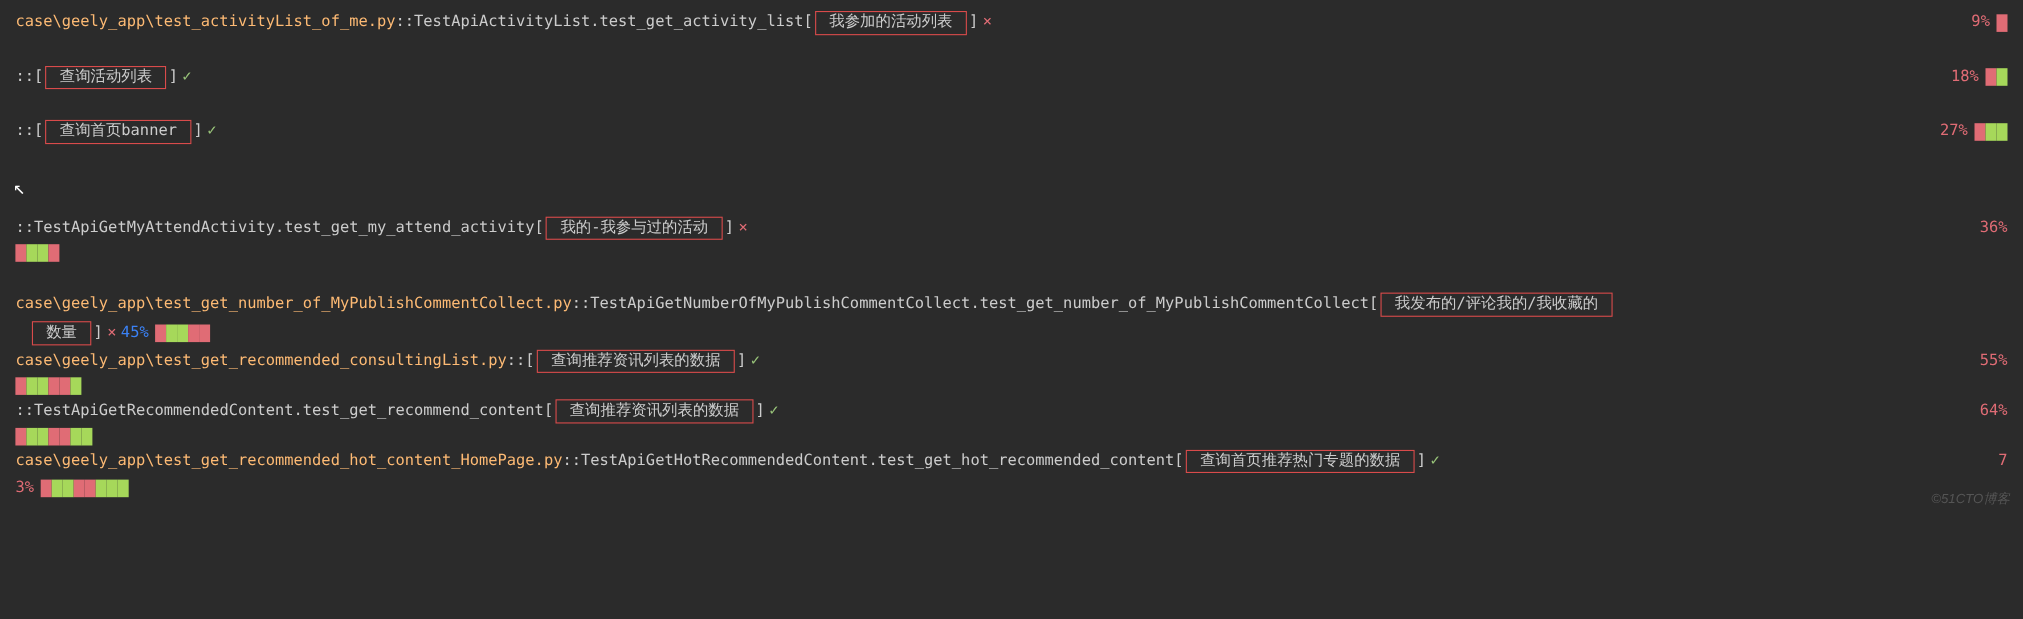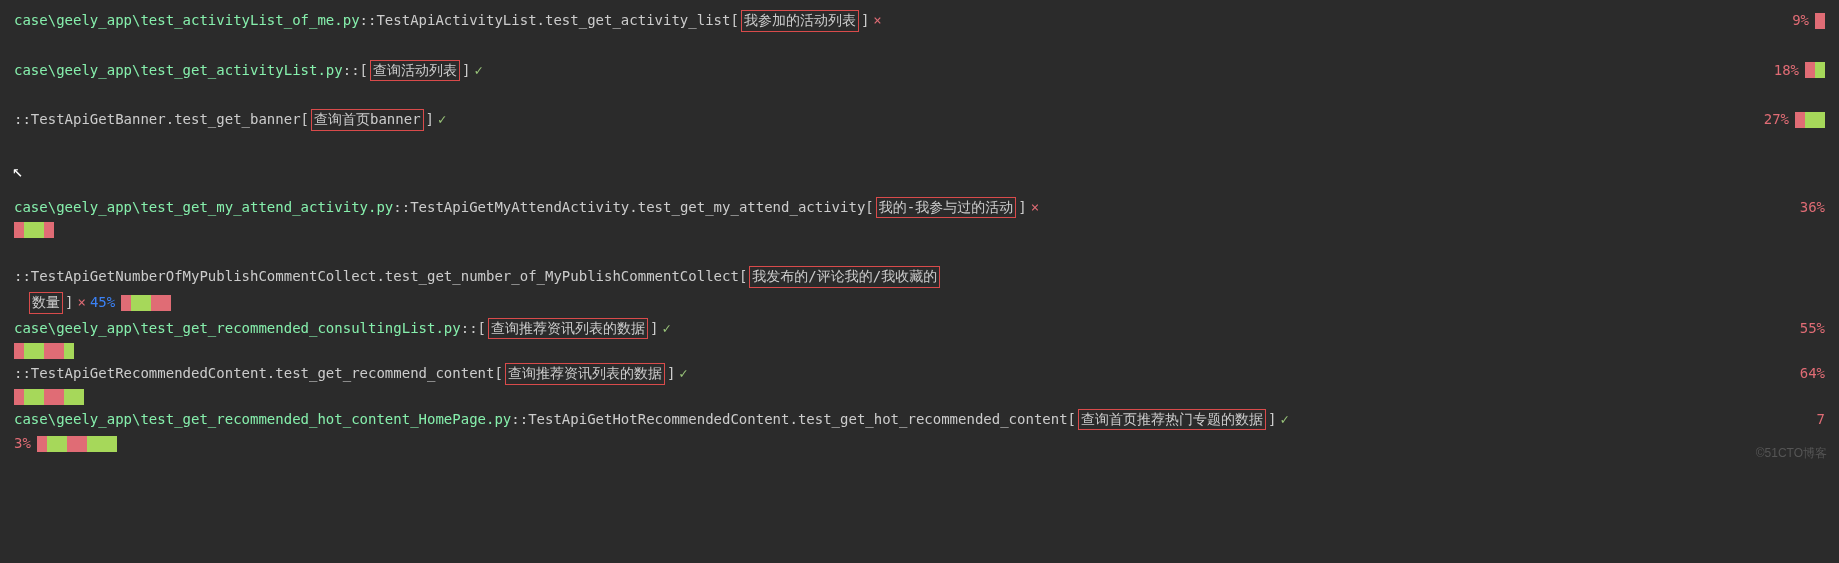--- a/index.html
+++ b/index.html
@@ -12,27 +12,27 @@
       width: 1839px;
       position: relative;
       line-height: 1.4;
     }
     .test-line {
       display: flex;
       align-items: center;
       flex-wrap: wrap;
       margin-bottom: 4px;
     }
-    .path { color: #86efac; }
+    .path { color: #fdba74; }
     .sep { color: #cccccc; }
     .testname { color: #cccccc; text-align: right; }
     .desc-highlight {
       color: #cccccc;
       border: 1px solid #d94b4b;
-      padding: 0 2px;
+      padding: 0 12px;
       margin: 0 2px;
     }
     .spacer { margin: 0 4px; }
     .fail-mark { color: #e06c75; }
     .pass-mark { color: #98c379; }
     .percent {
       margin-left: auto;
       padding-left: 20px;
     }
     .pct-red { color: #e06c75; }
@@ -56,20 +56,21 @@
       font-size: 18px;
       z-index: 10;
     }
     .watermark {
       position: absolute;
       right: 12px;
       bottom: 6px;
       color: #555;
       font-size: 12px;
       font-family: sans-serif;
+      font-style: italic;
     }
     .inline-pct { color: #3b82f6; margin-left: 4px; }
   </style>
 </head>
 <body>
 
 <span class="cursor" style="top:158px; left:12px;">↖</span>
 
 <div class="test-line row">
   <span class="path">case\geely_app\test_activityList_of_me.py</span>
@@ -79,70 +80,68 @@
     <span class="desc-highlight">我参加的活动列表</span>
     <span class="testname">]</span>
   <span class="spacer fail-mark">×</span>
   <span class="percent pct-red">9%</span>
   <span class="bar">
       <span class="b-red"></span>
     </span>
 </div>
 
 <div class="test-line row">
-  <span class="path">case\geely_app\test_get_activityList.py</span>
     <span class="sep">::</span>
     <span class="testname">[</span>
     <span class="desc-highlight">查询活动列表</span>
     <span class="testname">]</span>
   <span class="spacer pass-mark">✓</span>
   <span class="percent pct-red">18%</span>
   <span class="bar">
       <span class="b-red"></span>
       <span class="b-green"></span>
     </span>
 </div>
 
 <div class="test-line row">
     <span class="sep">::</span>
-    <span class="testname">TestApiGetBanner.test_get_banner</span>
     <span class="testname">[</span>
     <span class="desc-highlight">查询首页banner</span>
     <span class="testname">]</span>
   <span class="spacer pass-mark">✓</span>
   <span class="percent pct-red">27%</span>
   <span class="bar">
       <span class="b-red"></span>
       <span class="b-green"></span>
       <span class="b-green"></span>
     </span>
 </div>
 
 <div style="height:38px"></div>
 
 <div class="test-line row-tight">
-  <span class="path">case\geely_app\test_get_my_attend_activity.py</span>
     <span class="sep">::</span>
     <span class="testname">TestApiGetMyAttendActivity.test_get_my_attend_activity</span>
     <span class="testname">[</span>
     <span class="desc-highlight">我的-我参与过的活动</span>
     <span class="testname">]</span>
   <span class="spacer fail-mark">×</span>
   <span class="percent pct-red">36%</span>
 </div>
 <div class="test-line" style="margin-bottom:28px;">
   <span class="bar" style="margin-left:0;">
       <span class="b-red"></span>
       <span class="b-green"></span>
       <span class="b-green"></span>
       <span class="b-red"></span>
     </span>
 </div>
 
 <div class="test-line row-tight">
+  <span class="path">case\geely_app\test_get_number_of_MyPublishCommentCollect.py</span>
     <span class="sep">::</span>
     <span class="testname">TestApiGetNumberOfMyPublishCommentCollect.test_get_number_of_MyPublishCommentCollect</span>
     <span class="testname">[</span>
     <span class="desc-highlight">我发布的/评论我的/我收藏的</span>
 </div>
 <div class="test-line row-tight">
   <span class="desc-highlight" style="margin-left:15px;">数量</span>
     <span class="testname">]</span>
   <span class="fail-mark" style="margin-left:4px;">×</span>
     <span class="inline-pct">45%</span>

